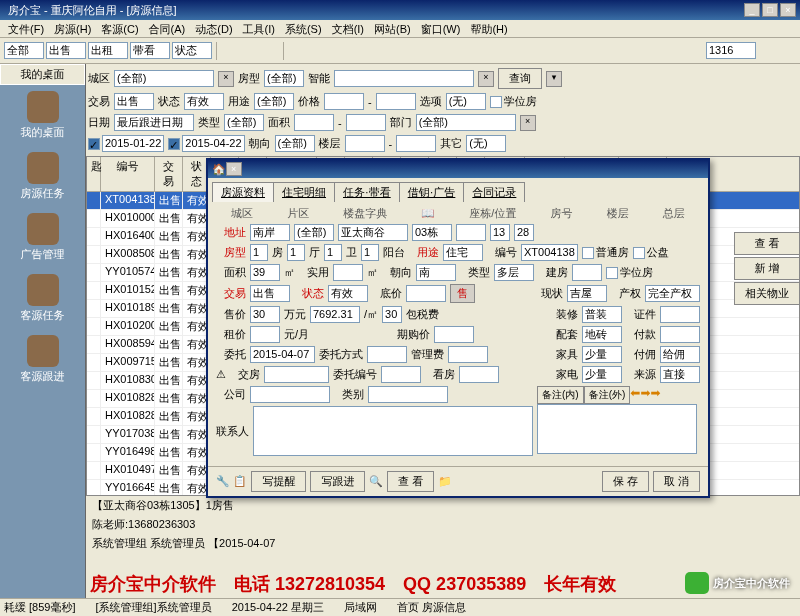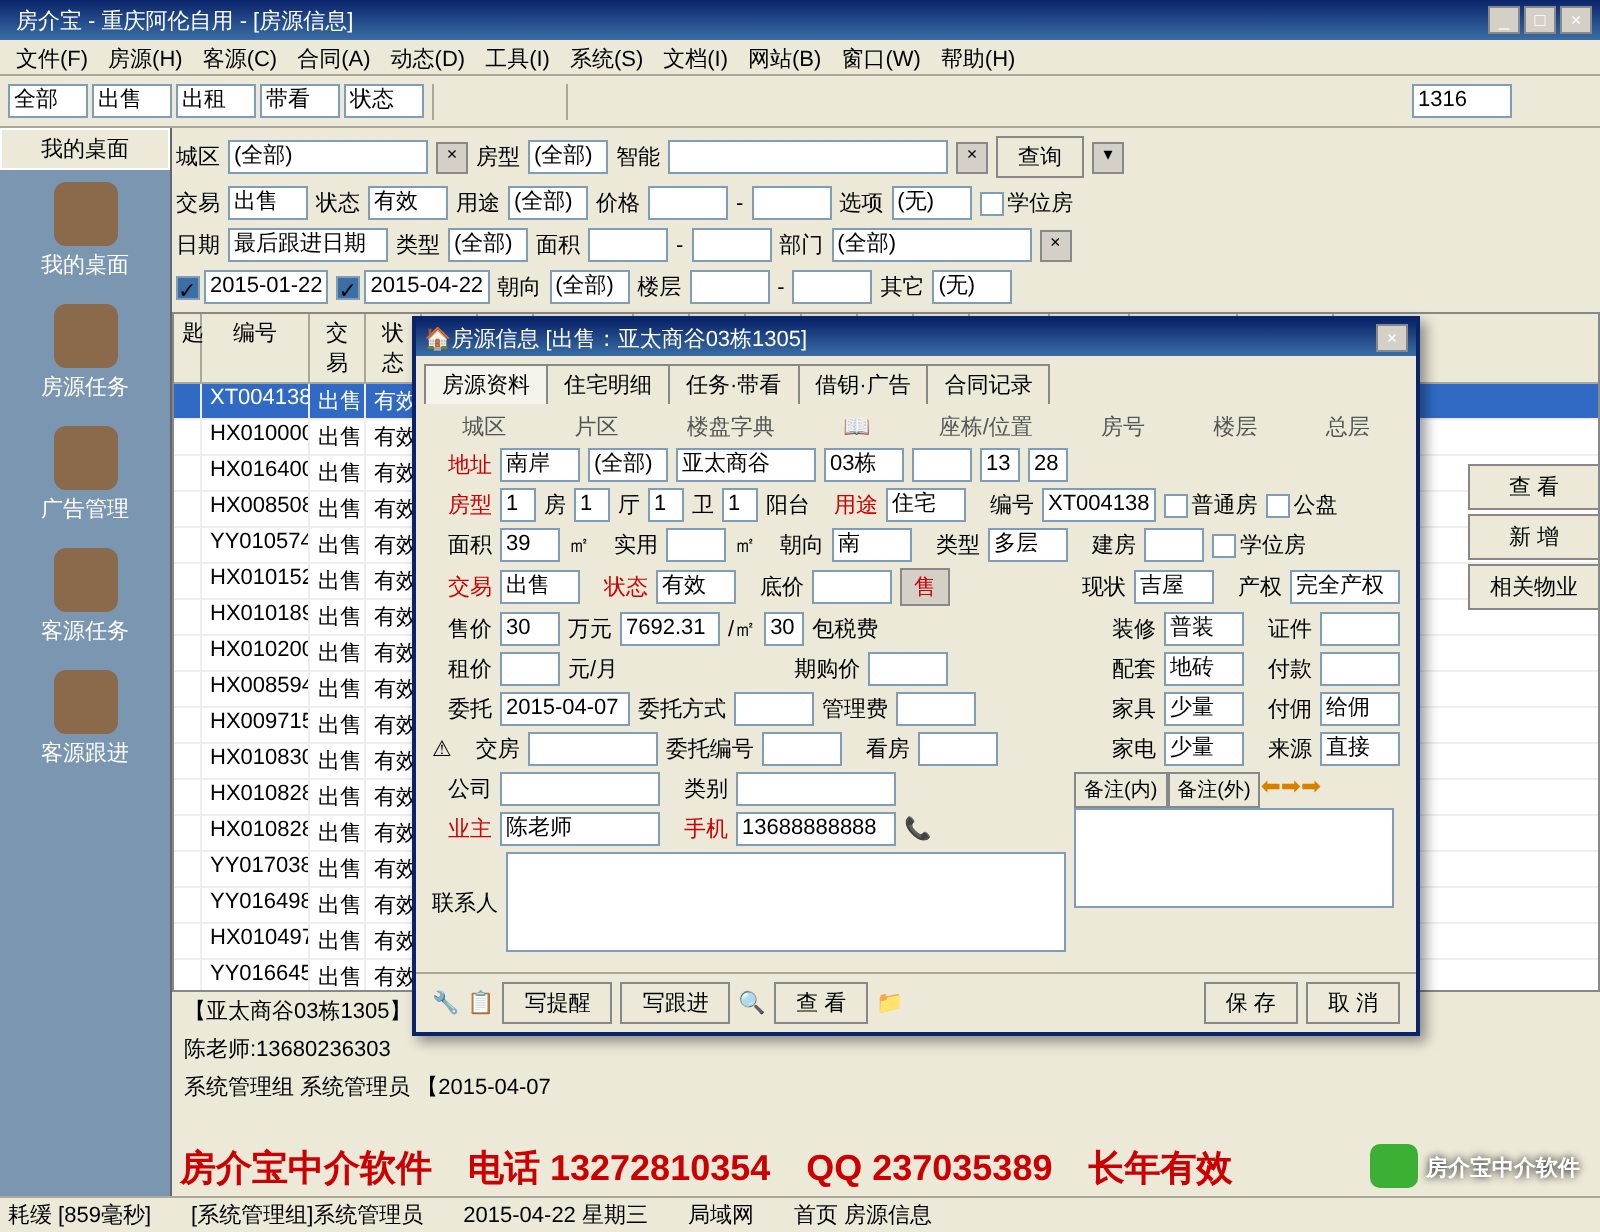--- a/index.html
+++ b/index.html
@@ -27,21 +27,21 @@
 .gridhead { display: flex; background: #ece9d8; border-bottom: 1px solid #aca899; }
 .gh { padding: 2px 4px; border-right: 1px solid #aca899; text-align: center; }
 .gridrow { display: flex; border-bottom: 1px solid #eee; }
 .gc { padding: 1px 4px; border-right: 1px solid #eee; overflow: hidden; white-space: nowrap; }
 .rightcol { position: absolute; right: 0; top: 232px; width: 66px; }
 .rightbtn { background: #ece9d8; border: 1px solid #888; text-align: center; padding: 3px; margin-bottom: 2px; }
 .dialog { position: absolute; left: 206px; top: 158px; width: 504px; background: #ece9d8; border: 2px solid #0a246a; box-shadow: 3px 3px 6px rgba(0,0,0,0.4); }
 .dlgtitle { background: linear-gradient(#0a246a, #3a6ea5); color: #fff; height: 18px; display: flex; align-items: center; padding: 0 4px; }
 .dlgtitle .t { flex: 1; }
 .tabstrip { display: flex; padding: 4px 4px 0; gap: 0; }
-.tab { background: #ece9d8; border: 1px solid #888; border-bottom: none; padding: 2px 8px; margin-right: -1px; }
+.tab { background: #ece9d8; border: 1px solid #888; border-bottom: none; padding: 2px 8px; margin-right: -1px; text-decoration: underline; }
 .tab.active { background: #f5f3eb; }
 .dlgbody { padding: 4px 8px; background: #ece9d8; }
 .frow { display: flex; align-items: center; gap: 4px; margin-bottom: 3px; }
 .flbl { text-align: right; min-width: 30px; }
 .flbl.red { color: #c00; }
 .fval { background: #fff; border: 1px solid #7f9db9; height: 17px; padding: 0 2px; min-width: 40px; line-height: 15px; }
 .chk { display: inline-flex; align-items: center; gap: 2px; }
 .chkbox { width: 12px; height: 12px; border: 1px solid #7f9db9; background: #fff; }
 .sellbtn { background: #d4d0c8; border: 1px solid #888; color: #c00; padding: 1px 6px; }
 .memo { background: #fff; border: 1px solid #7f9db9; height: 50px; width: 280px; padding: 2px; }
@@ -530,21 +530,20 @@
 
 <div class="rightcol">
   <div class="rightbtn">查 看</div>
   <div class="rightbtn">新 增</div>
   <div class="rightbtn">相关物业</div>
 </div>
 
 <div class="dialog">
   <div class="dlgtitle">
     <span>🏠</span>
-    <span class="t">房源信息 [出售：亚太商谷03栋1305]</span>
     <div class="winbtn">×</div>
   </div>
   <div class="tabstrip" id="dlgtabs">
       <span class="tab active">房源资料</span>
       <span class="tab">住宅明细</span>
       <span class="tab">任务·带看</span>
       <span class="tab">借钥·广告</span>
       <span class="tab">合同记录</span>
     </div>
   <div class="dlgbody">
@@ -679,27 +678,20 @@
     </div>
     <div class="frow" style="align-items:flex-start">
       <div>
         <div class="frow">
           <span class="flbl">公司</span>
           <span class="fval" style="min-width:80px"></span>
           <span class="flbl">类别</span>
           <span class="fval" style="min-width:80px"></span>
         </div>
         <div class="frow">
-          <span class="flbl red">业主</span>
-          <span class="fval" style="min-width:80px">陈老师</span>
-          <span class="flbl red">手机</span>
-          <span class="fval" style="min-width:80px">13688888888</span>
-          <span>📞</span>
-        </div>
-        <div class="frow">
           <span class="flbl">联系人</span>
           <div class="memo"></div>
         </div>
       </div>
       <div>
         <div class="memotabs">
           <span class="memotab">备注(内)</span>
           <span class="memotab">备注(外)</span>
           <span class="arrow">⬅</span>
           <span class="arrow">➡</span>

